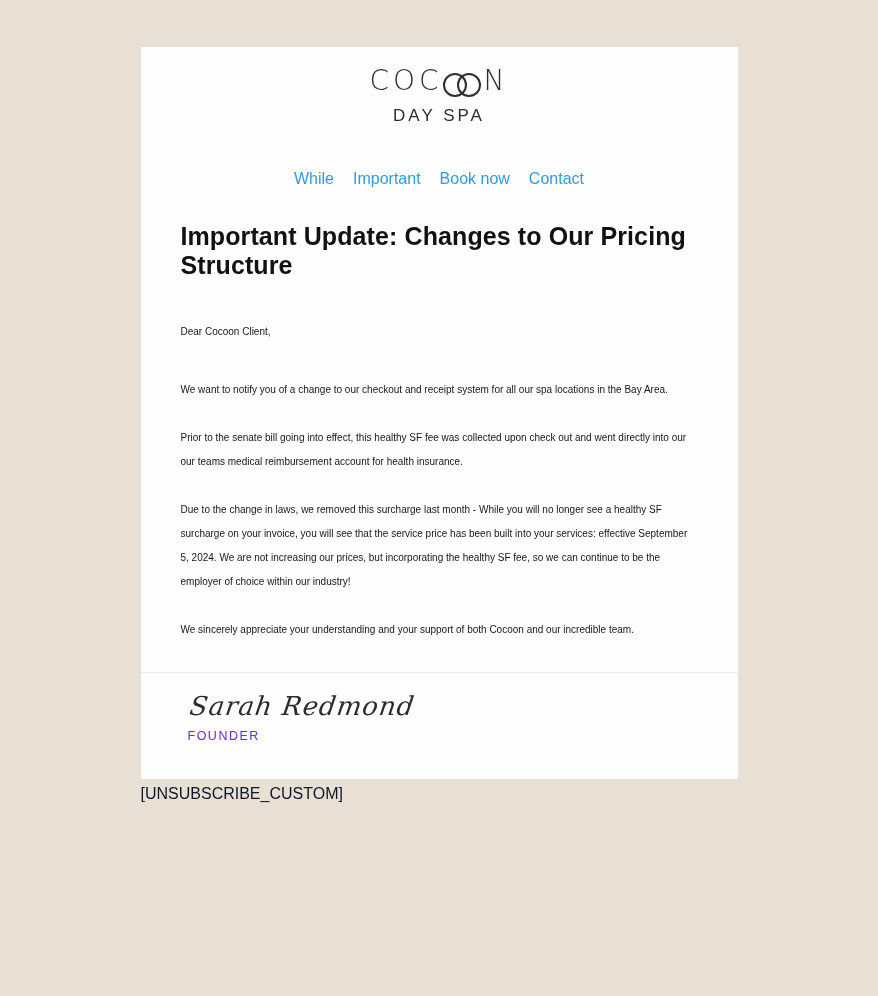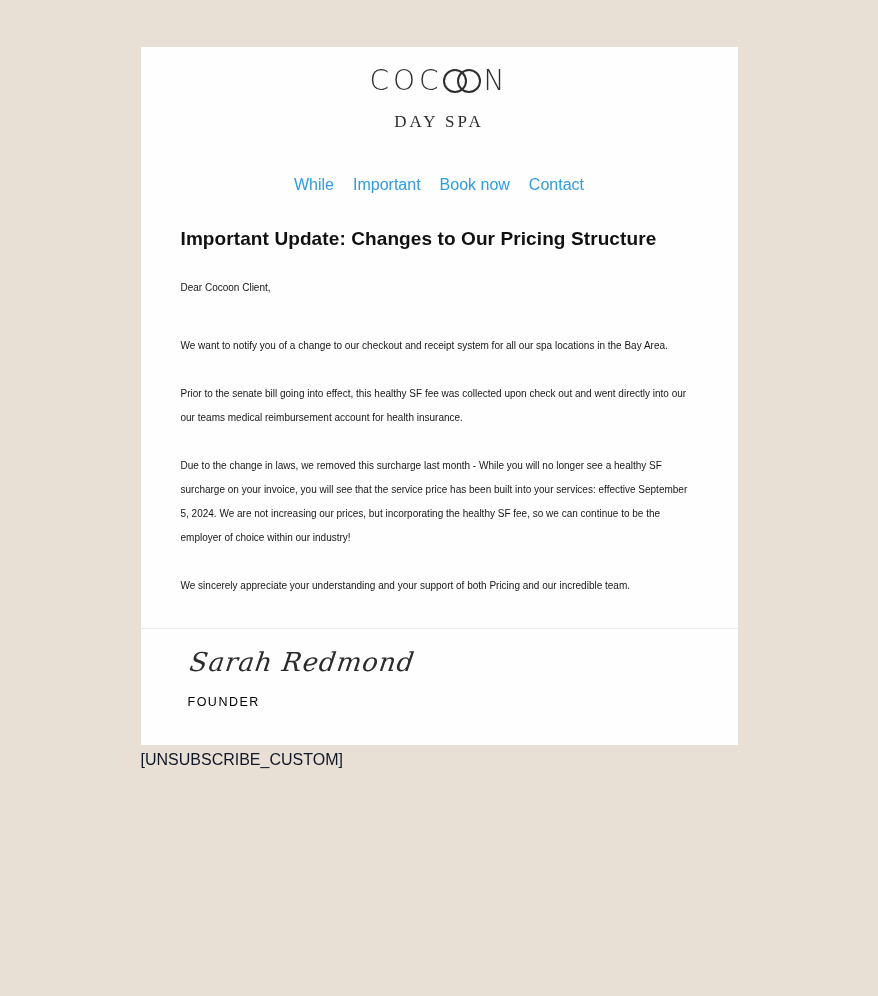--- a/index.html
+++ b/index.html
@@ -20,63 +20,63 @@
   .email-card {
     width: 597px;
     margin: 47px auto 0;
     background: var(--card-bg, #fefefe);
     padding-top: 17px;
   }
   
   .logo-block { text-align: center; }
   .logo-line {
     display: flex;
-    align-items: center;
+    align-items: flex-end;
     justify-content: center;
     font-family: "DejaVu Sans", "Liberation Sans", sans-serif;
     font-weight: 200;
     font-size: 28px;
     letter-spacing: 4px;
     color: var(--logo, #2e2e2e);
   }
   .ring {
     display: inline-block;
     width: 24px; height: 24px;
     border: 2px solid var(--logo, #2e2e2e);
     border-radius: 50%;
     flex: 0 0 auto;
   }
   .ring.ring2 { margin-left: -10px; margin-right: 3px; }
   .logo-sub {
-    margin-top: 15px;
-    font-family: Liberation Serif, serif;
+    margin-top: 9px;
+    font-family: Liberation Sans, sans-serif;
     font-weight: 300;
     font-size: 17px;
     letter-spacing: 3px;
     color: var(--logo, #2e2e2e);
   }
   
   .nav {
     margin-top: 44px;
     display: flex;
     justify-content: center;
     gap: 19px;
   }
   .nav a {
     color: var(--link, #2f9ce0);
     text-decoration: none;
     font-size: 16px;
   }
   
   .content { padding: 0 40px; margin-top: 34px; }
   .content h1 {
-    font-size: 19px;
+    font-size: 25px;
     font-weight: bold;
     color: #111;
-    margin: 0 0 26px;
+    margin: 0 0 40px;
     letter-spacing: 0.1px;
   }
   .content p {
     font-size: 10px;
     line-height: 24px;
     margin: 0 0 24px;
     color: var(--text, #161616);
   }
   .content p.greeting { margin-bottom: 34px; }
   .content p:last-child { margin-bottom: 0; }
@@ -91,24 +91,24 @@
     display: inline-block;
     font-family: "DejaVu Serif", serif;
     font-style: italic;
     font-size: 26px;
     color: #2b2b2b;
     letter-spacing: 1px;
     transform: skewX(-8deg);
     transform-origin: left bottom;
   }
   .sig-title {
-    margin-top: 18px;
+    margin-top: 8px;
     font-size: 12.5px;
     letter-spacing: 1.5px;
-    color: #000000;
+    color: #6d28d9;
   }
   
   .unsubscribe {
     width: 597px;
     margin: 6px auto 0;
     font-size: 16px;
     color: #0f172a;
   }
 </style>
 </head>
@@ -132,21 +132,21 @@
     <a href="#">Book now</a>
     <a href="#">Contact</a>
   </nav>
 
   <div class="content">
     <h1>Important Update: Changes to Our Pricing Structure</h1>
     <p class="greeting">Dear Cocoon Client,</p>
     <p>We want to notify you of a change to our checkout and receipt system for all our spa locations in the Bay Area.</p>
     <p>Prior to the senate bill going into effect, this healthy SF fee was collected upon check out and went directly into our our teams medical reimbursement account for health insurance.</p>
     <p>Due to the change in laws, we removed this surcharge last month - While you will no longer see a healthy SF surcharge on your invoice, you will see that the service price has been built into your services: effective September 5, 2024. We are not increasing our prices, but incorporating the healthy SF fee, so we can continue to be the employer of choice within our industry!</p>
-    <p>We sincerely appreciate your understanding and your support of both Pricing and our incredible team.</p>
+    <p>We sincerely appreciate your understanding and your support of both Cocoon and our incredible team.</p>
   </div>
 
   <hr class="divider">
 
   <div class="signature">
     <div class="sig-name">Sarah Redmond</div>
     <div class="sig-title">FOUNDER</div>
   </div>
 
 </div>

